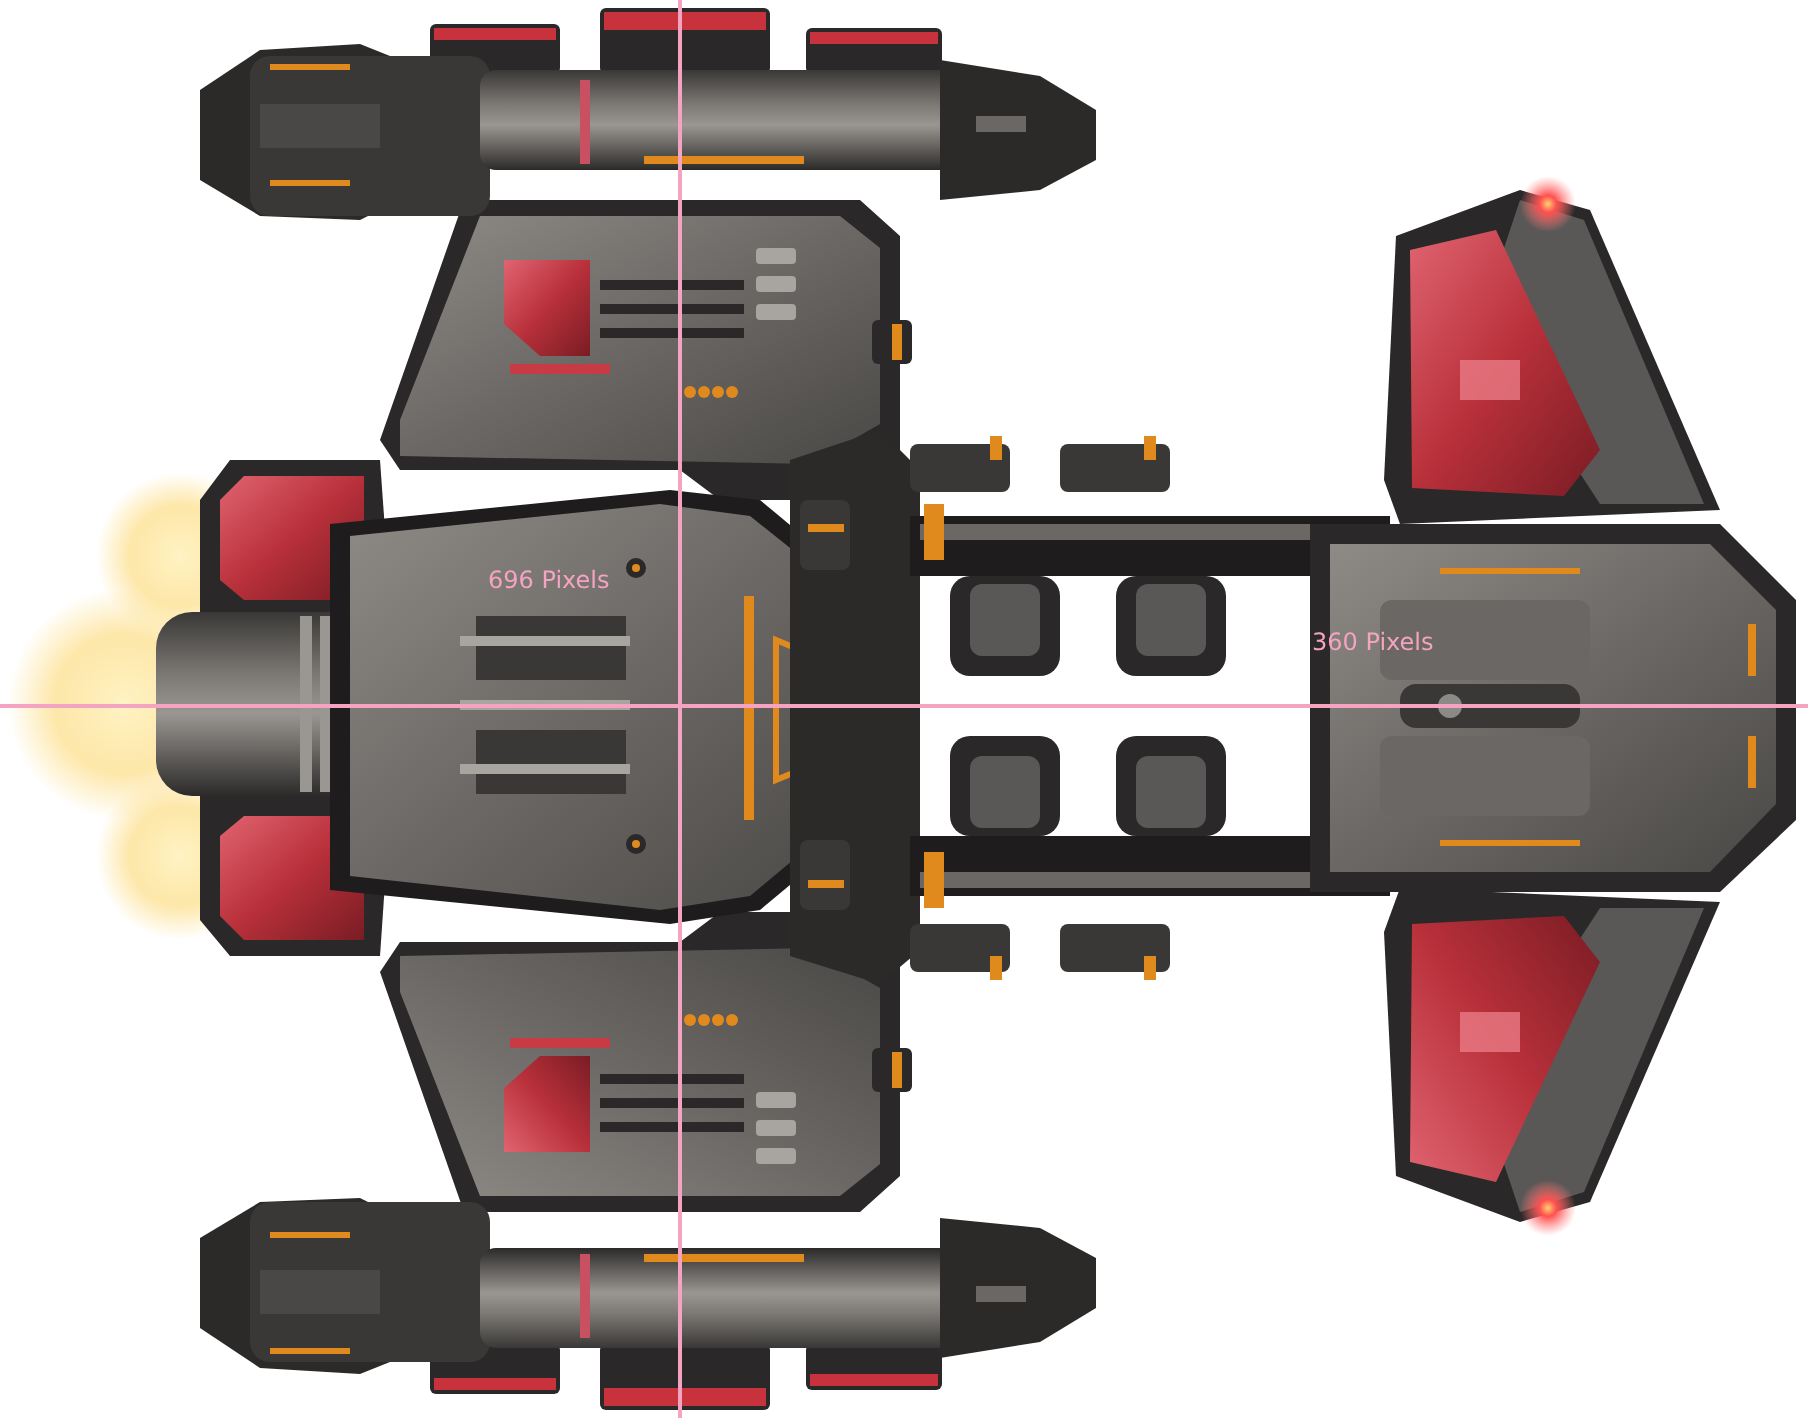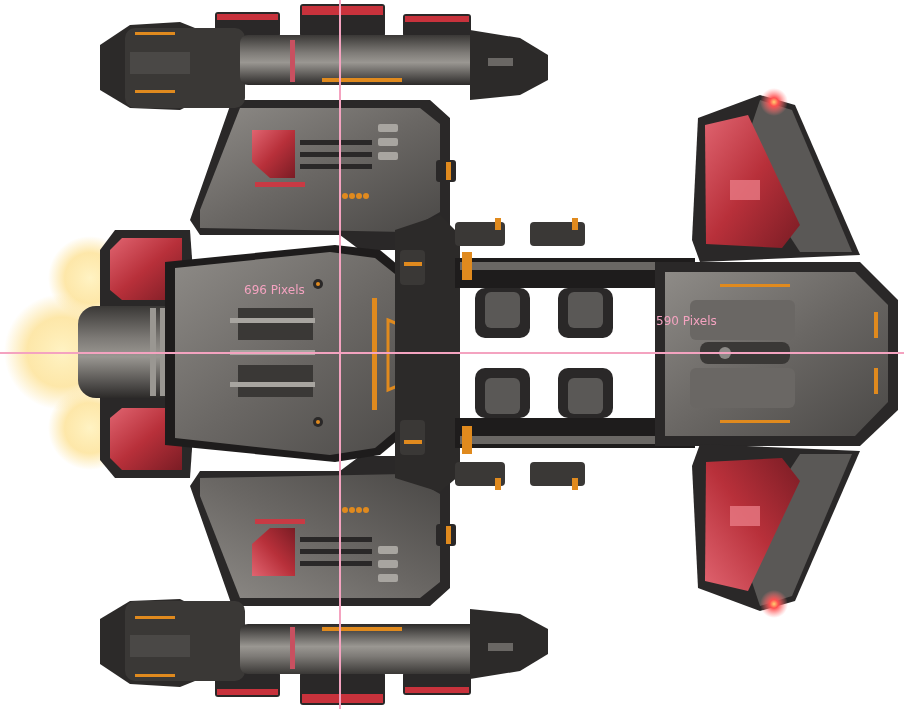--- a/index.html
+++ b/index.html
@@ -222,14 +222,14 @@
     <polygon points="705,125 748,115 800,225 782,248 706,244" fill="url(#redPanel)"></polygon>
     <rect x="730" y="180" width="30" height="20" fill="#e87a84" opacity="0.8"></rect>
     <circle cx="774" cy="102" r="14" fill="url(#navGlow)"></circle>
   </g>
 </svg>
 
 <div class="guide-v" style="left:339px;background:#f4a3c0;"></div>
 <div class="guide-h" style="top:352px;background:#f4a3c0;"></div>
 
 <div class="label" style="left:244px;top:283px;color:#f4a3c0;">696 Pixels</div>
-<div class="label" style="left:656px;top:314px;color:#f4a3c0;">590 Pixels</div>
+<div class="label" style="left:656px;top:314px;color:#f4a3c0;">360 Pixels</div>
 </div>
 
 </body></html>

